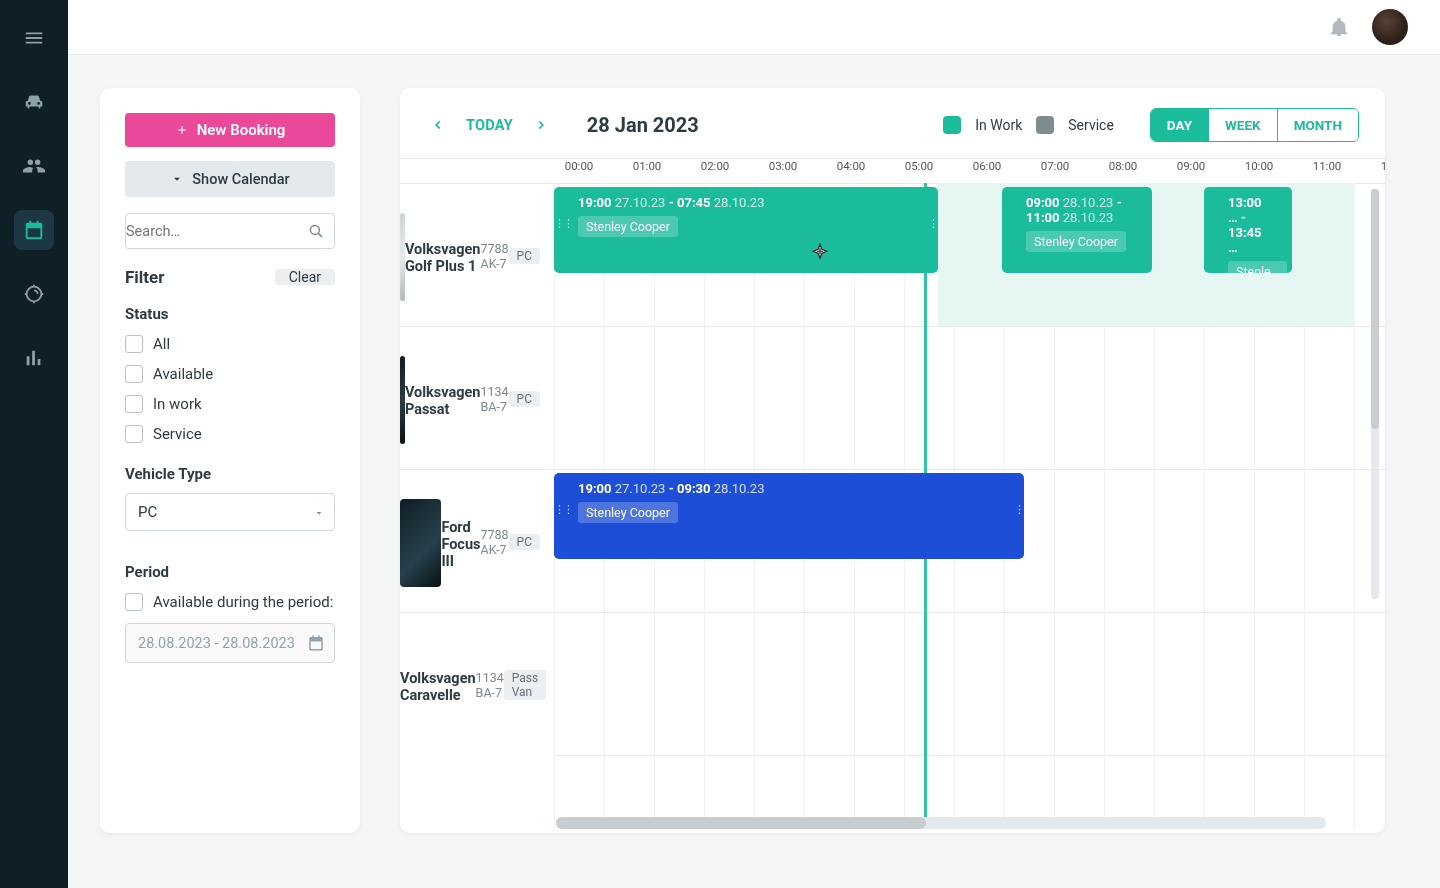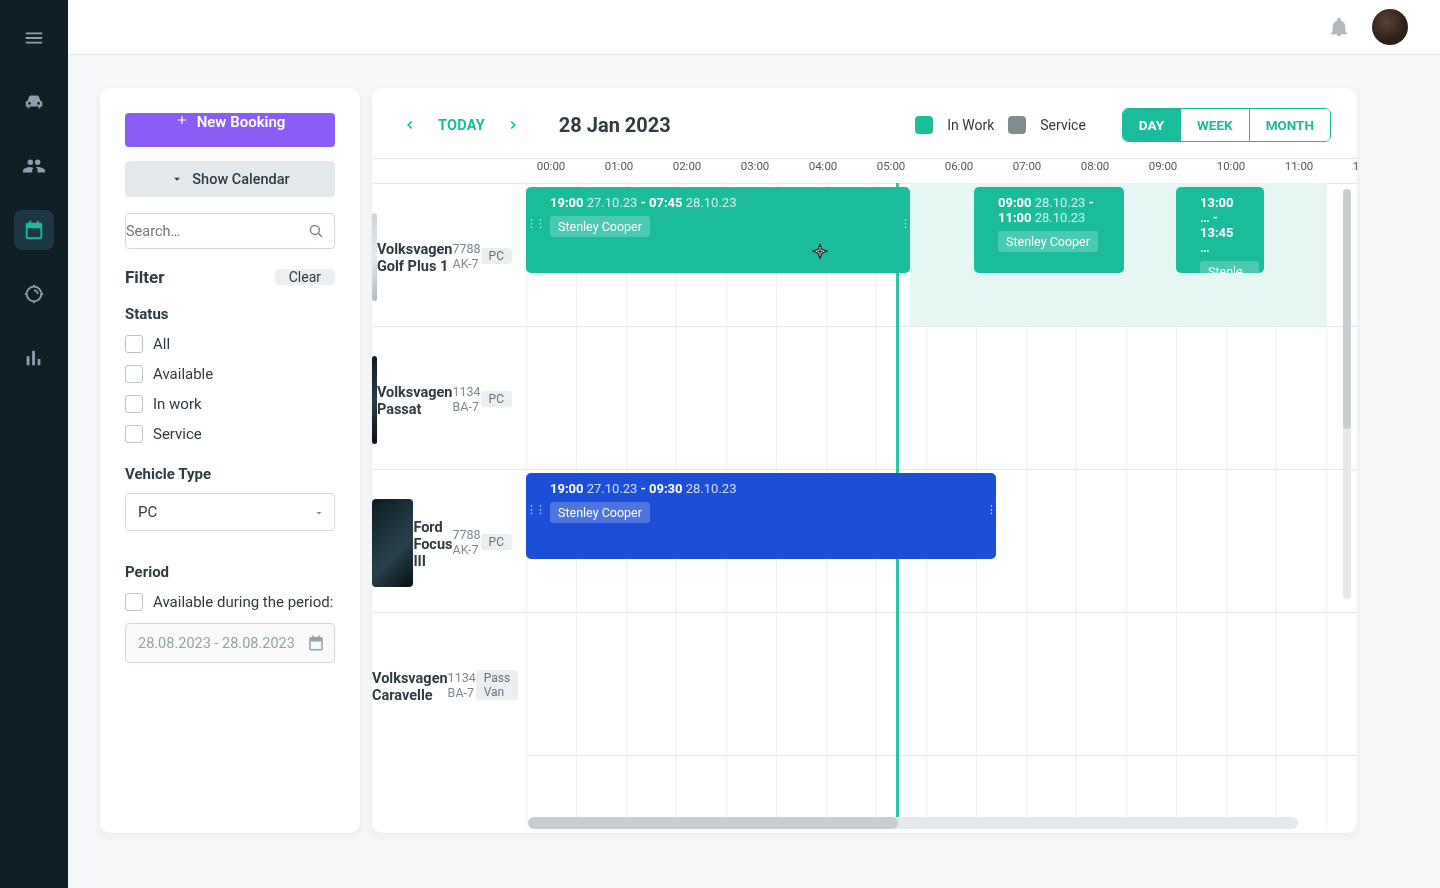--- a/index.html
+++ b/index.html
@@ -11,39 +11,39 @@
   .sidenav .nav-item.active { background: #1d3745; color: #1abc9c; }
   .sidenav svg { width: 22px; height: 22px; }
 
   
   .topbar { position: absolute; left: 68px; top: 0; right: 0; height: 55px; background: #fff; border-bottom: 1px solid #e3e9ec; display: flex; align-items: center; justify-content: flex-end; padding: 0 32px; gap: 22px; }
   .topbar .bell { color: #b0b9be; width: 22px; height: 22px; cursor: pointer; }
   .avatar { width: 36px; height: 36px; border-radius: 50%; background: radial-gradient(circle at 40% 35%, #5a4236 0%, #2e2018 60%); cursor: pointer; }
 
   
   .filter-card { position: absolute; left: 100px; top: 88px; width: 260px; height: 745px; background: #fff; border-radius: 10px; box-shadow: 0 2px 6px rgba(0,0,0,.05); padding: 25px 25px; }
-  .new-booking-btn { width: 100%; height: 34px; background: #8b5cf6; color: #fff; border: none; border-radius: 4px; font-size: 15px; font-weight: 600; display: flex; align-items: flex-start; justify-content: center; gap: 8px; cursor: pointer; }
+  .new-booking-btn { width: 100%; height: 34px; background: #ec4899; color: #fff; border: none; border-radius: 4px; font-size: 15px; font-weight: 600; display: flex; align-items: center; justify-content: center; gap: 8px; cursor: pointer; }
   .show-calendar-btn { width: 100%; height: 36px; margin-top: 14px; background: #e4e9ec; color: #2d3b42; border: none; border-radius: 4px; font-size: 14.5px; font-weight: 500; display: flex; align-items: center; justify-content: center; gap: 8px; cursor: pointer; }
   .search-wrap { position: relative; margin-top: 16px; }
   .search-input { width: 100%; height: 36px; border: 1px solid #cfd8dc; border-radius: 4px; padding: 0 34px 0 0; font-size: 14.5px; color: #2d3b42; }
   .search-wrap svg { position: absolute; right: 10px; top: 9px; width: 18px; height: 18px; color: #7a8a92; }
   .filter-head { display: flex; justify-content: space-between; align-items: center; margin-top: 18px; }
   .filter-head h3 { font-size: 17px; font-weight: 700; color: #2d3b42; }
   .clear-btn { background: #eceff1; color: #2d3b42; border: none; border-radius: 4px; padding: 0 14px; font-size: 14px; cursor: pointer; }
   .section-title { margin-top: 18px; font-size: 15px; font-weight: 700; color: #2d3b42; }
   .check-row { display: flex; align-items: center; gap: 10px; margin-top: 12px; font-size: 15px; color: #2d3b42; cursor: pointer; }
   .check-box { width: 18px; height: 18px; border: 1.5px solid #b8c2c8; border-radius: 3px; background: #fff; flex-shrink: 0; }
   .select-wrap { position: relative; margin-top: 10px; }
   .select-input { width: 100%; height: 38px; border: 1px solid #cfd8dc; border-radius: 4px; padding: 0 32px 0 12px; font-size: 15px; color: #2d3b42; background: #fff; display: flex; align-items: center; cursor: pointer; }
   .select-wrap svg { position: absolute; right: 10px; top: 14px; width: 12px; height: 12px; color: #7a8a92; }
   .date-input-wrap { position: relative; margin-top: 12px; }
   .date-input { width: 100%; height: 40px; border: 1px solid #cfd8dc; border-radius: 4px; padding: 0 36px 0 12px; font-size: 14.5px; color: #90a4ae; background: #fafafa; }
 
   
-  .schedule-card { position: absolute; left: 372px; top: 88px; width: 985px; height: 745px; background: #fff; border-radius: 10px; box-shadow: 0 2px 6px rgba(0,0,0,.05); overflow: hidden; }
+  .schedule-card { position: absolute; left: 400px; top: 88px; width: 985px; height: 745px; background: #fff; border-radius: 10px; box-shadow: 0 2px 6px rgba(0,0,0,.05); overflow: hidden; }
   .sched-head { display: flex; align-items: center; padding: 20px 26px 16px; gap: 16px; }
   .nav-arrow { width: 24px; height: 24px; display: flex; align-items: center; justify-content: center; color: #1abc9c; cursor: pointer; }
   .today-btn { color: #1abc9c; font-weight: 700; font-size: 14.5px; letter-spacing: .2px; cursor: pointer; }
   .date-title { font-size: 20px; font-weight: 700; color: #2d3b42; margin-left: 18px; }
   .sched-head .spacer { flex: 1; }
   .legend { display: flex; align-items: center; gap: 14px; font-size: 14px; color: #2d3b42; margin-right: 20px; }
   .legend .swatch { width: 18px; height: 18px; border-radius: 4px; }
   .swatch.inwork { background: #1abc9c; }
   .swatch.service { background: #7f8c8d; }
   .view-toggle { display: flex; border: 1px solid #1abc9c; border-radius: 6px; overflow: hidden; }

